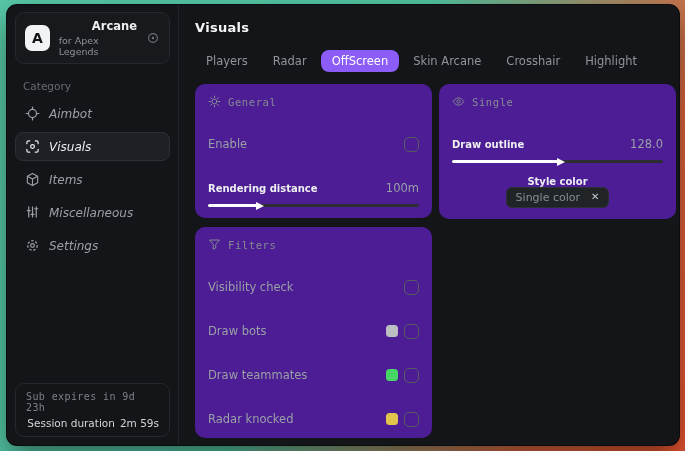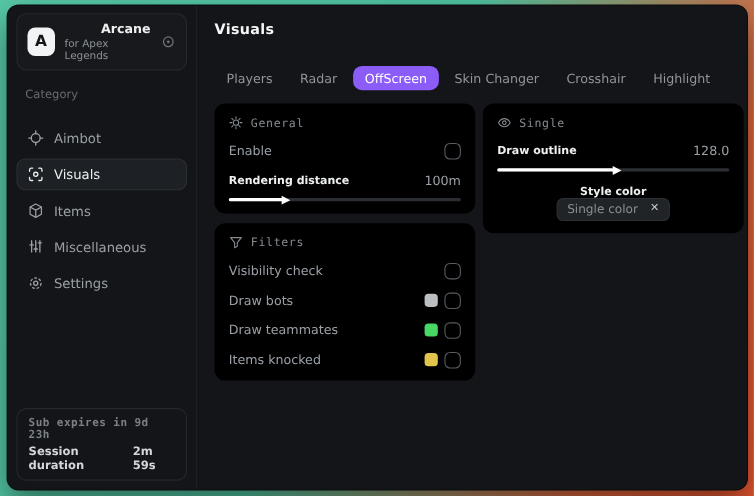--- a/index.html
+++ b/index.html
@@ -12,43 +12,43 @@
   
   .sidebar { width:172px; flex:0 0 172px; border-right:1px solid #1f2226; display:flex; flex-direction:column; }
   .app-card { margin:7px 8px 0; border:1px solid #26292d; background:#17191c; border-radius:9px; padding:6px 9px;
               display:flex; align-items:center; gap:9px; }
   .logo { width:26px; height:26px; background:#f2f3f4; color:#141517; border-radius:7px; display:grid; place-items:center;
           font-size:14px; font-weight:bold; }
   .app-name { font-size:11.5px; font-weight:bold; color:#eceeef;text-align:right; }
   .app-sub { font-size:9.5px; color:#8b9196; margin-top:2px; }
   .app-target { margin-left:auto; color:#6d7378; display:flex; }
 
-  .cat-label { margin:16px 16px 17px; font-size:10.5px; color:#666c72; }
+  .cat-label { margin:16px 16px 5px; font-size:10.5px; color:#666c72; }
   .nav-item { margin:2px 8px; padding:6px 9px; border:1px solid transparent; border-radius:8px; display:flex; gap:9px;
-              align-items:center; color:#9aa0a5; font-size:12px; cursor:default; }
+              align-items:center; color:#9aa0a5; font-size:12px; cursor:default;font-style:italic; }
   .nav-item.selected { background:#1d2024; border-color:#2c3034; color:#eceeef; }
   .nav-item .ic { display:flex; color:inherit; }
 
-  .side-footer { margin:auto 8px 8px; border:1px solid #25282c; border-radius:9px; padding:7px 10px;font-weight:bold; }
+  .side-footer { margin:auto 8px 8px; border:1px solid #25282c; border-radius:9px; padding:7px 10px; }
   .foot1 { font-family:"DejaVu Sans Mono","Liberation Mono",monospace; font-size:10px; color:#7b8187; letter-spacing:.4px; }
   .foot2 { font-size:10.5px; color:#d3d7da; margin-top:4px; display:flex; gap:5px;justify-content:flex-end; }
 
   
   .main { flex:1; padding:15px 16px; display:flex; flex-direction:column; }
   .page-title { font-size:13px; font-weight:bold; color:#f4f6f7; letter-spacing:.3px; }
-  .tabs { display:flex; gap:3px; margin:25px 0 12px; align-items:flex-end; }
+  .tabs { display:flex; gap:3px; margin:15px 0 12px; align-items:flex-end; }
   .tab { padding:4px 11px; font-size:11.5px; color:#8f959b; border-radius:8px; white-space:nowrap; cursor:default; }
   .tab.selected { background:#8b5cf6; color:#ffffff; }
 
   .cols { display:flex; gap:7px; align-items:flex-start; }
   .col { width:237px; display:flex; flex-direction:column; gap:9px; }
-  .panel { background:#000000; border-radius:10px; padding:11px 13px; width:100%; }
+  .panel { background:#4c1d95; border-radius:10px; padding:11px 13px; width:100%; }
   .panel-header { display:flex; gap:7px; align-items:center; color:#858b91;
                   font-family:"DejaVu Sans Mono","Liberation Mono",monospace; font-size:10.5px; letter-spacing:.6px; }
-  .row { display:flex; justify-content:space-between; align-items:center; margin-top:11px; min-height:16px; }
+  .row { display:flex; justify-content:space-between; align-items:center; margin-top:28px; min-height:16px; }
   .lbl-muted { color:#9aa0a6; font-size:11.5px; }
   .lbl-strong { color:#edeff0; font-size:10px; font-weight:bold; }
   .val { color:#9aa0a6; font-size:11.5px; }
 
   .checkbox { width:15px; height:15px; border:1.5px solid #575c61; border-radius:5px; background:transparent; flex:0 0 15px; }
   .slider { margin-top:8px; height:3px; background:#2b2e32; border-radius:2px; position:relative; }
   .slider-fill { position:absolute; left:0; top:0; height:3px; background:#ffffff; border-radius:2px; }
   .slider-fill::after { content:""; position:absolute; right:-7px; top:50%; transform:translateY(-50%);
                         border-left:8px solid #ffffff; border-top:4px solid transparent; border-bottom:4px solid transparent; }
 
@@ -144,21 +144,21 @@
   </div>
 
   <div class="main">
 
     <div class="page-title">Visuals</div>
 
     <div class="tabs">
       <div class="tab">Players</div>
       <div class="tab">Radar</div>
       <div class="tab selected">OffScreen</div>
-      <div class="tab">Skin Changer</div>
+      <div class="tab">Skin Arcane</div>
       <div class="tab">Crosshair</div>
       <div class="tab">Highlight</div>
     </div>
 
     <div class="cols">
 
       <div class="col">
 
         <div class="panel">
           <div class="panel-header">
@@ -210,21 +210,21 @@
 
           <div class="row">
             <span class="lbl-muted">Draw teammates</span>
             <span class="right-group">
               <span class="swatch" style="background: rgb(71, 215, 101);"></span>
               <span class="checkbox"></span>
             </span>
           </div>
 
           <div class="row">
-            <span class="lbl-muted">Items knocked</span>
+            <span class="lbl-muted">Radar knocked</span>
             <span class="right-group">
               <span class="swatch" style="background: rgb(226, 196, 77);"></span>
               <span class="checkbox"></span>
             </span>
           </div>
         </div>
       </div>
 
       <div class="col">
         <div class="panel">

